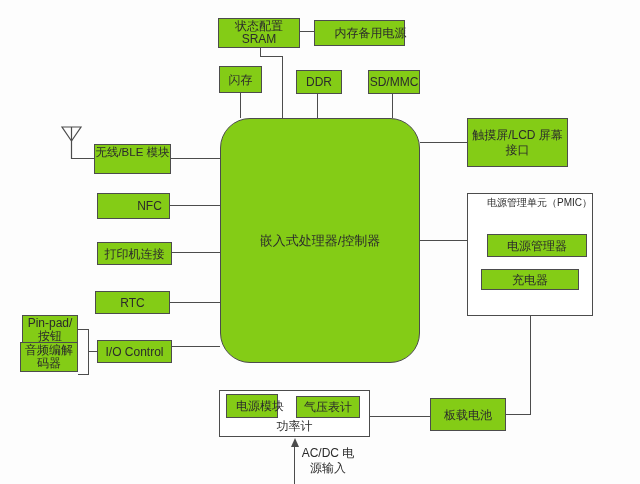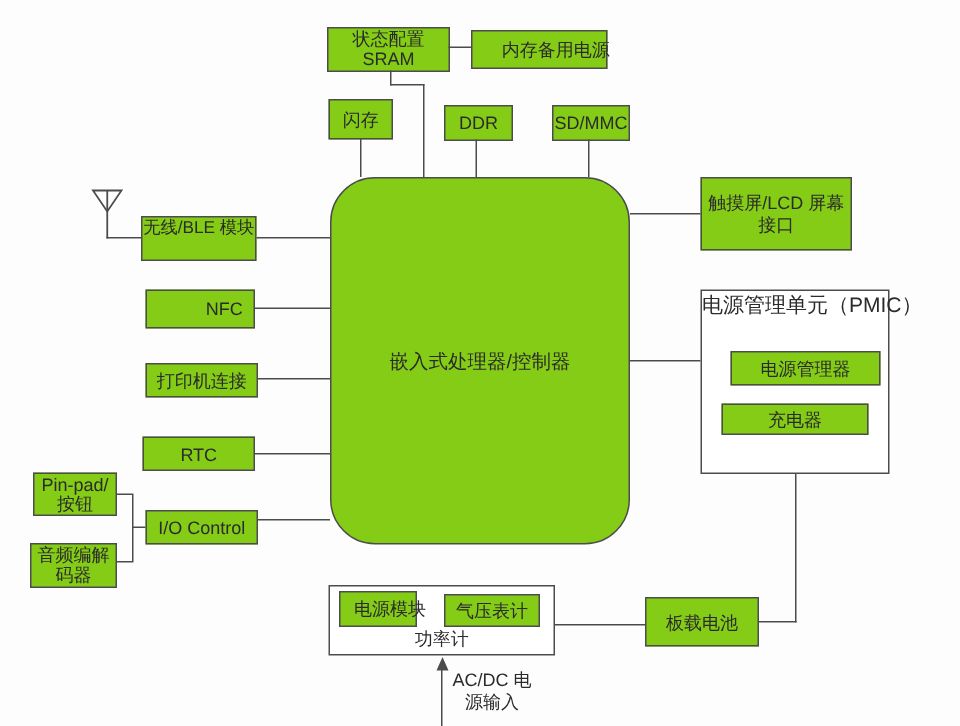--- a/index.html
+++ b/index.html
@@ -14,21 +14,21 @@
     border:1px solid #4c4c4c; background:#84cc16;
     display:flex; flex-direction:column; align-items:center; justify-content:center;
     text-align:center; font-size:12px; line-height:14px; white-space:nowrap;
   }
   .box.top-align { justify-content:flex-start; }
   .proc { font-size:13px; }
   .h { position:absolute; height:1px; background:#4c4c4c; }
   .v { position:absolute; width:1px; background:#4c4c4c; }
   .group-title {
     position:absolute; left:0; right:0; top:2px; text-align:right;
-    font-size:14px; white-space:nowrap;
+    font-size:10px; white-space:nowrap;
   }
   .group-bottom-label {
     position:absolute; left:0; right:0; bottom:3px; text-align:center;
     font-size:12px;
   }
   .free-label {
     position:absolute; font-size:12px; line-height:15px; text-align:center;
     white-space:nowrap;
   }
   .arrow-up {
@@ -61,21 +61,21 @@
   </svg>
   <div class="box top-align" style="left:94px;top:144px;width:77px;height:30px;font-size:11.5px;">无线/BLE 模块</div>
   <div class="box" style="left:97px;top:193px;width:73px;height:26px;padding-left:32px;">NFC</div>
   <div class="box" style="left:97px;top:242px;width:75px;height:23px;">打印机连接</div>
   <div class="box" style="left:95px;top:291px;width:75px;height:23px;">RTC</div>
   <div class="box" style="left:22px;top:315px;width:56px;height:29px;line-height:13px;">
     <span>Pin-pad/</span>
     <span>按钮</span>
   </div>
   <div class="box" style="left:97px;top:340px;width:75px;height:23px;">I/O Control</div>
-  <div class="box" style="left:20px;top:362px;width:58px;height:30px;line-height:13px;text-align:right;">
+  <div class="box" style="left:20px;top:342px;width:58px;height:30px;line-height:13px;text-align:right;">
     <span>音频编解</span>
     <span>码器</span>
   </div>
 
   <div class="box" style="left:467px;top:118px;width:101px;height:49px;line-height:15px;">
     <span>触摸屏/LCD 屏幕</span>
     <span>接口</span>
   </div>
 
   <div class="box outer-group" style="left:467px;top:193px;width:126px;height:123px;">

